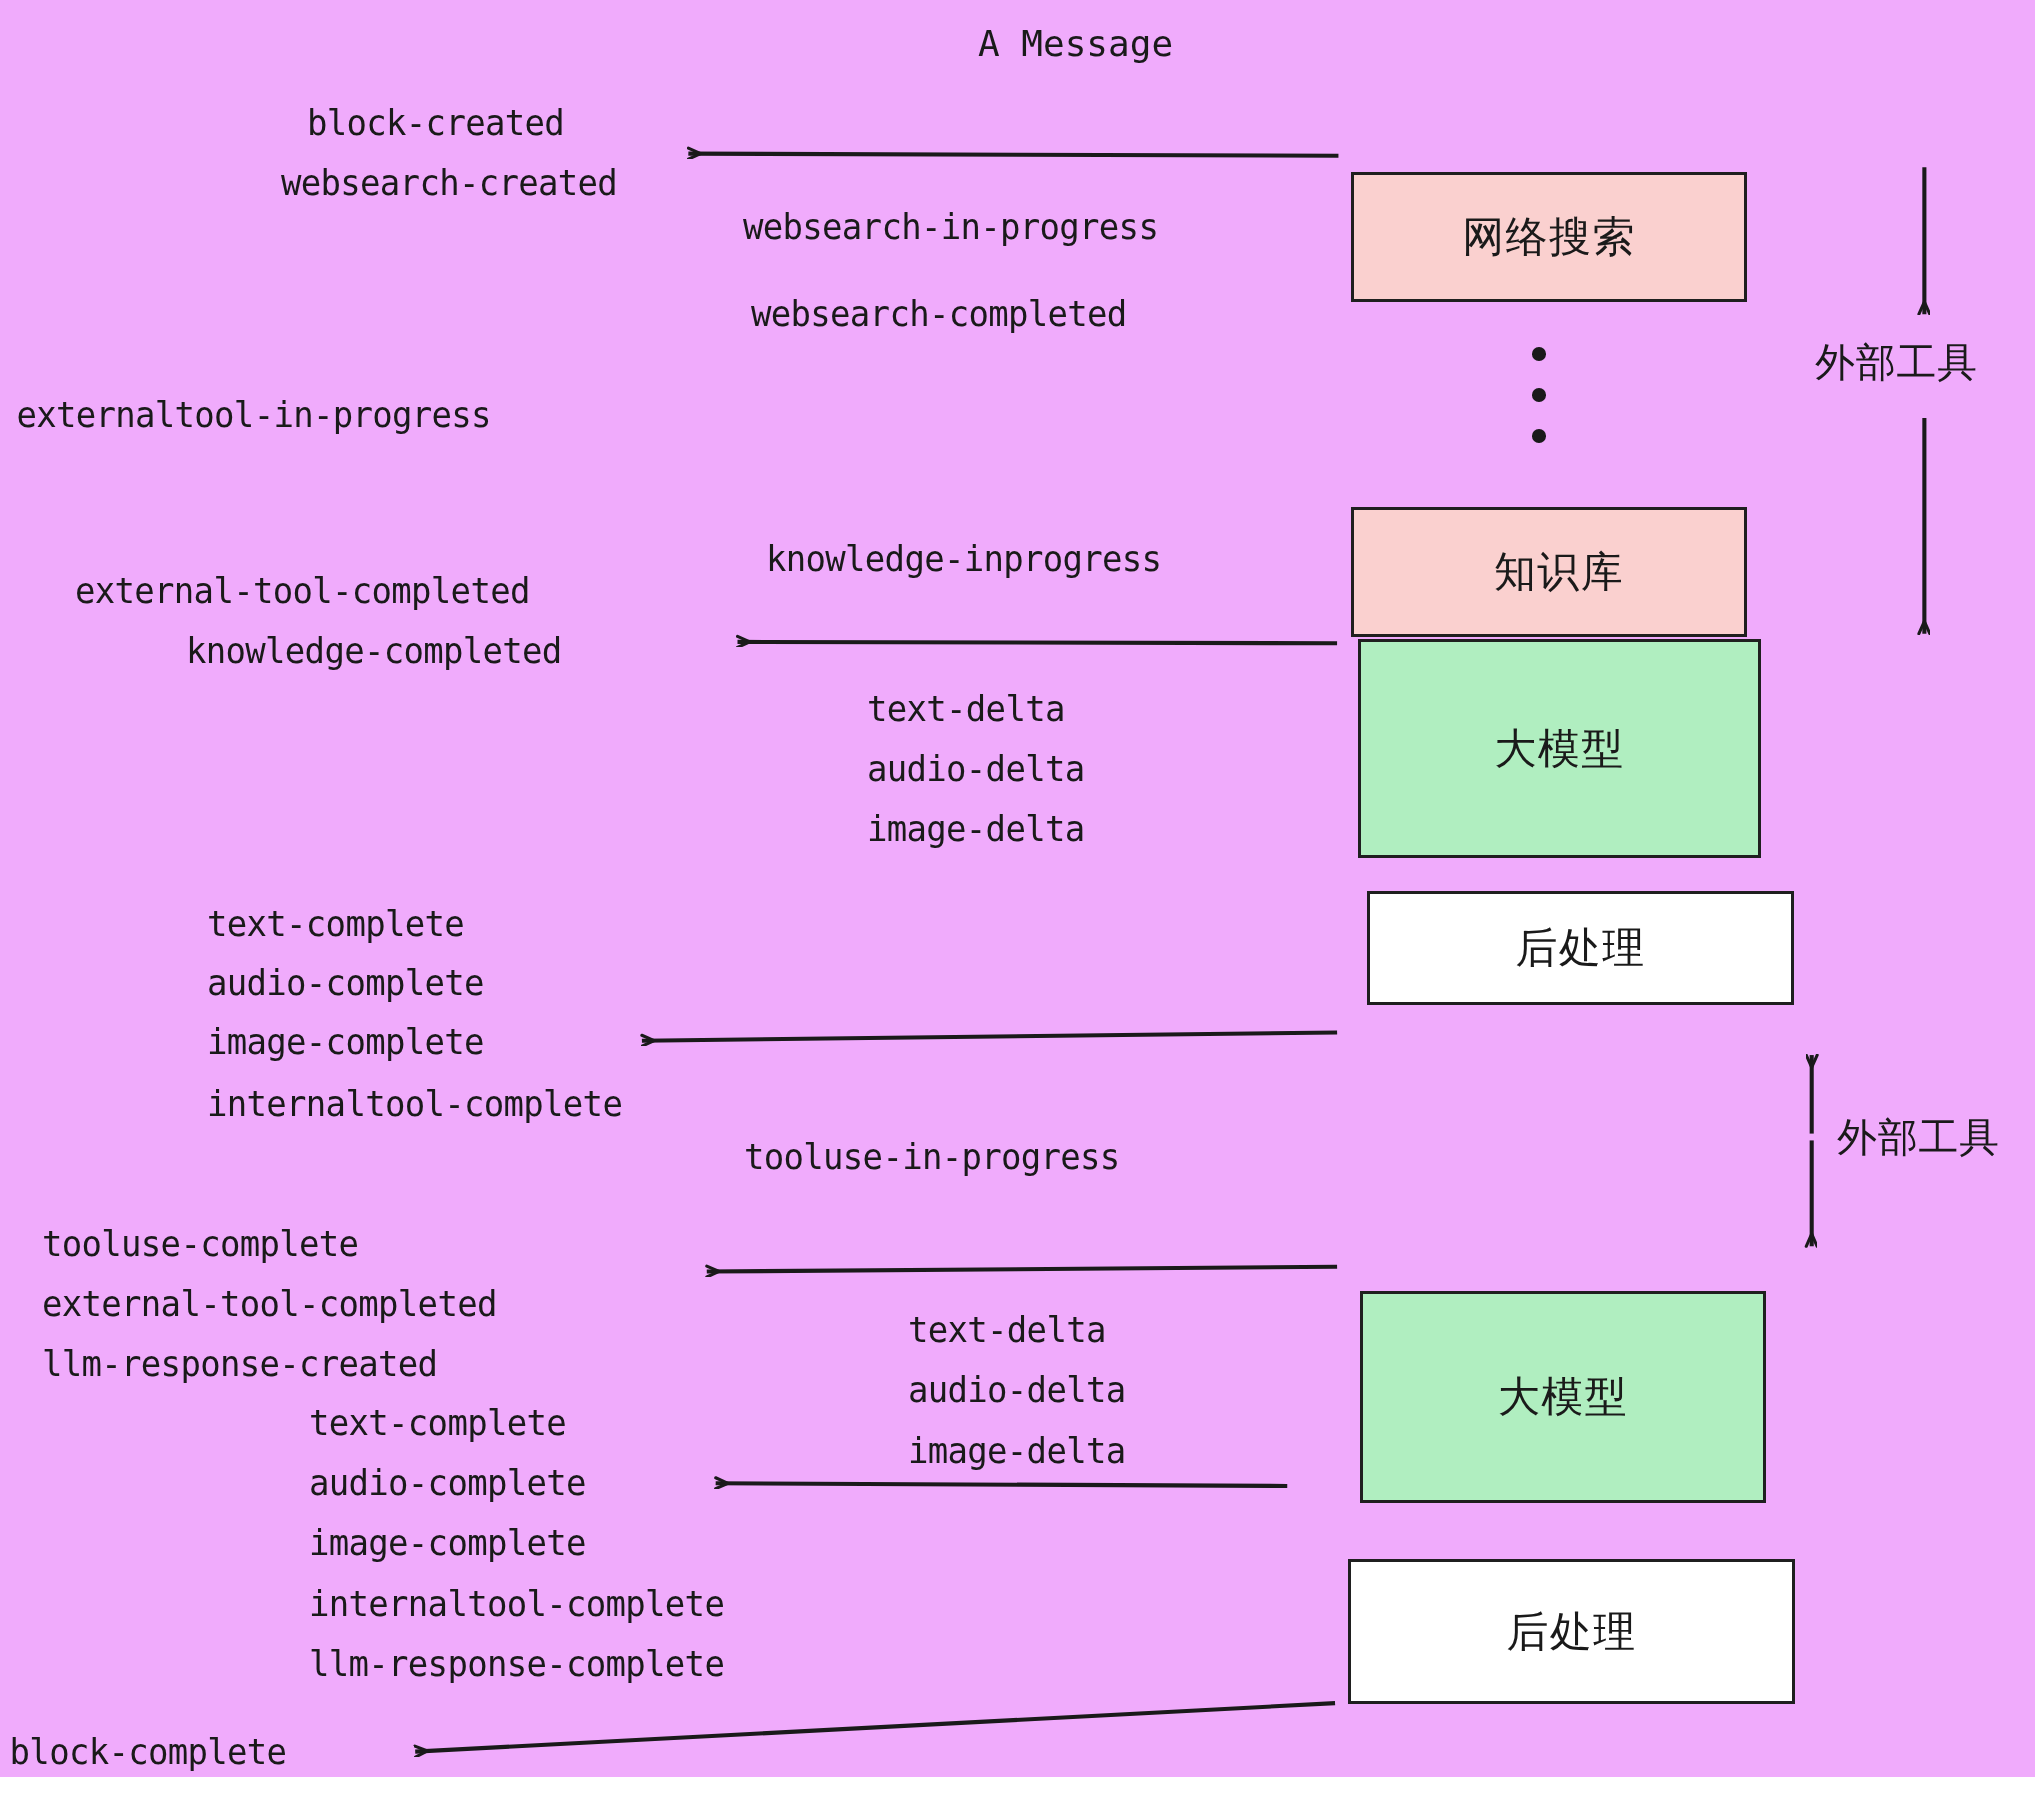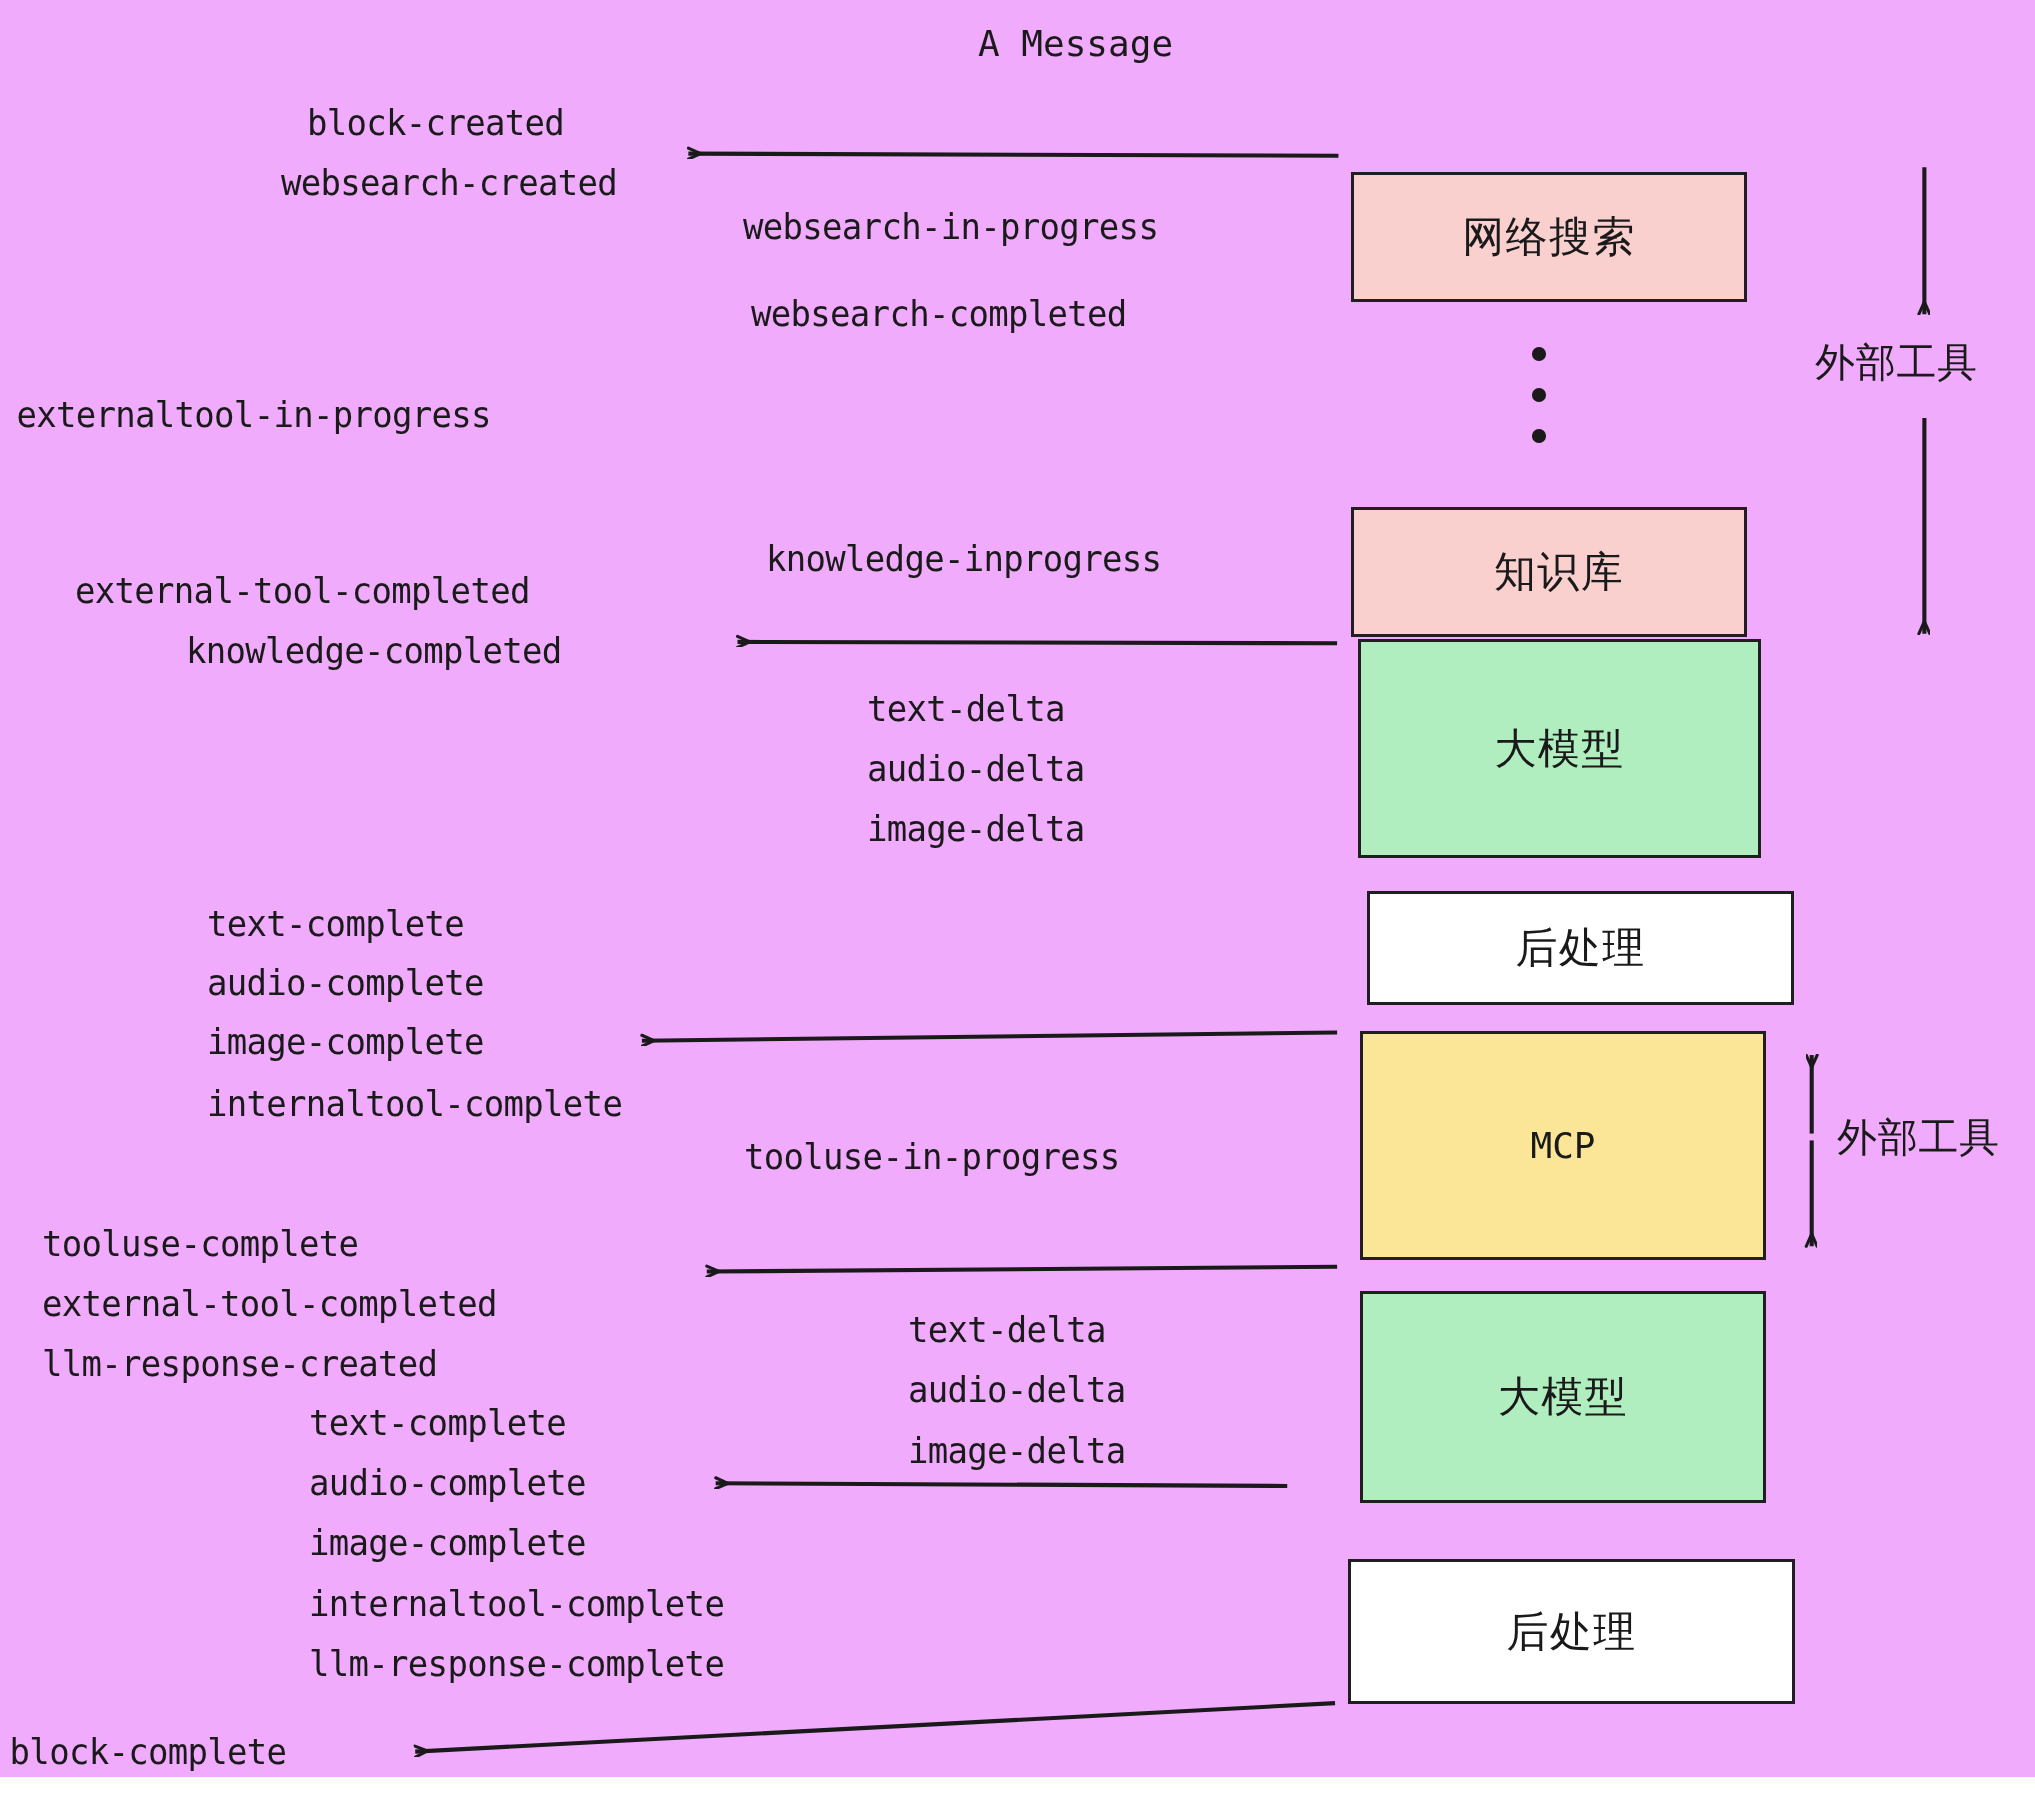--- a/index.html
+++ b/index.html
@@ -147,23 +147,20 @@
   </div>
 
   <div class="box" style="left:1342px; top:639px; width:403px; height:219px; background:#b0eec0;">
     <span>大模型</span>
   </div>
 
   <div class="box" style="left:1351px; top:891px; width:427px; height:114px; background:#ffffff;">
     <span>后处理</span>
   </div>
 
-  <div class="box mcp" style="left:1344px; top:1031px; width:406px; height:229px; background:#fae696;">
-    <span>MCP</span>
-  </div>
 
   <div class="box" style="left:1344px; top:1291px; width:406px; height:212px; background:#b0eec0;">
     <span>大模型</span>
   </div>
 
   <div class="box" style="left:1332px; top:1559px; width:447px; height:145px; background:#ffffff;">
     <span>后处理</span>
   </div>
 
   <div class="dot" style="left:1532px; top:347px;"></div>

